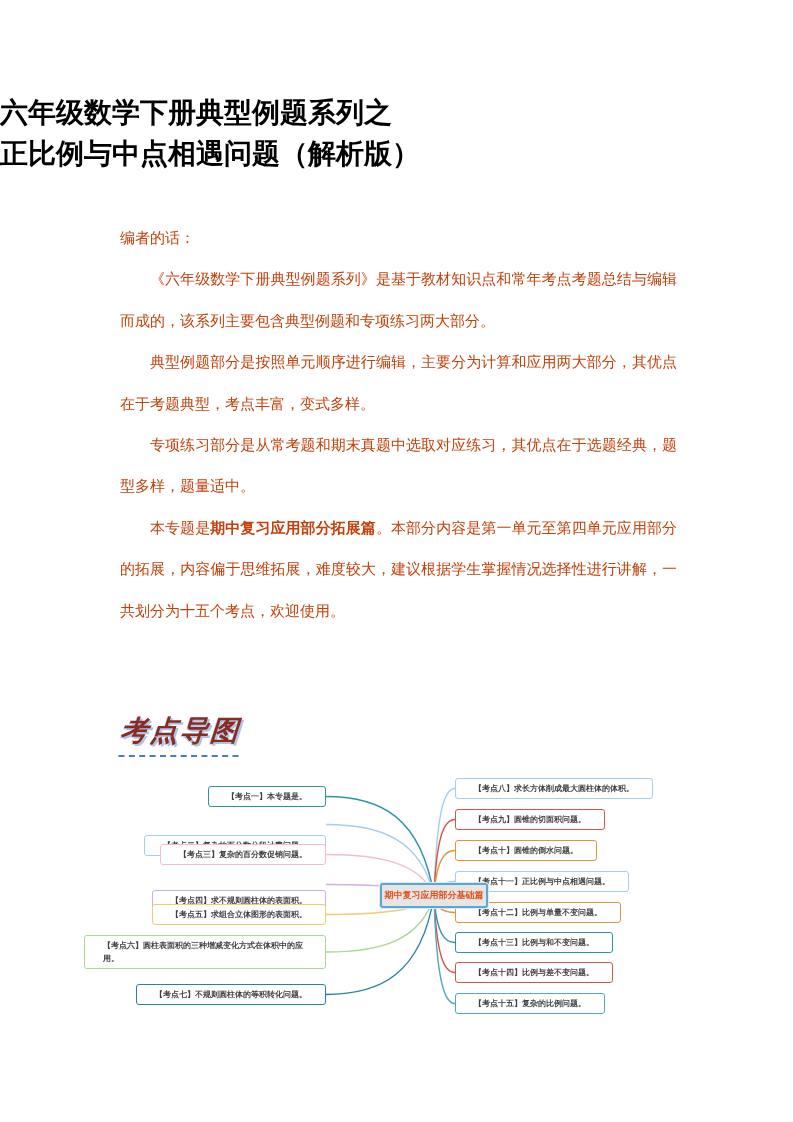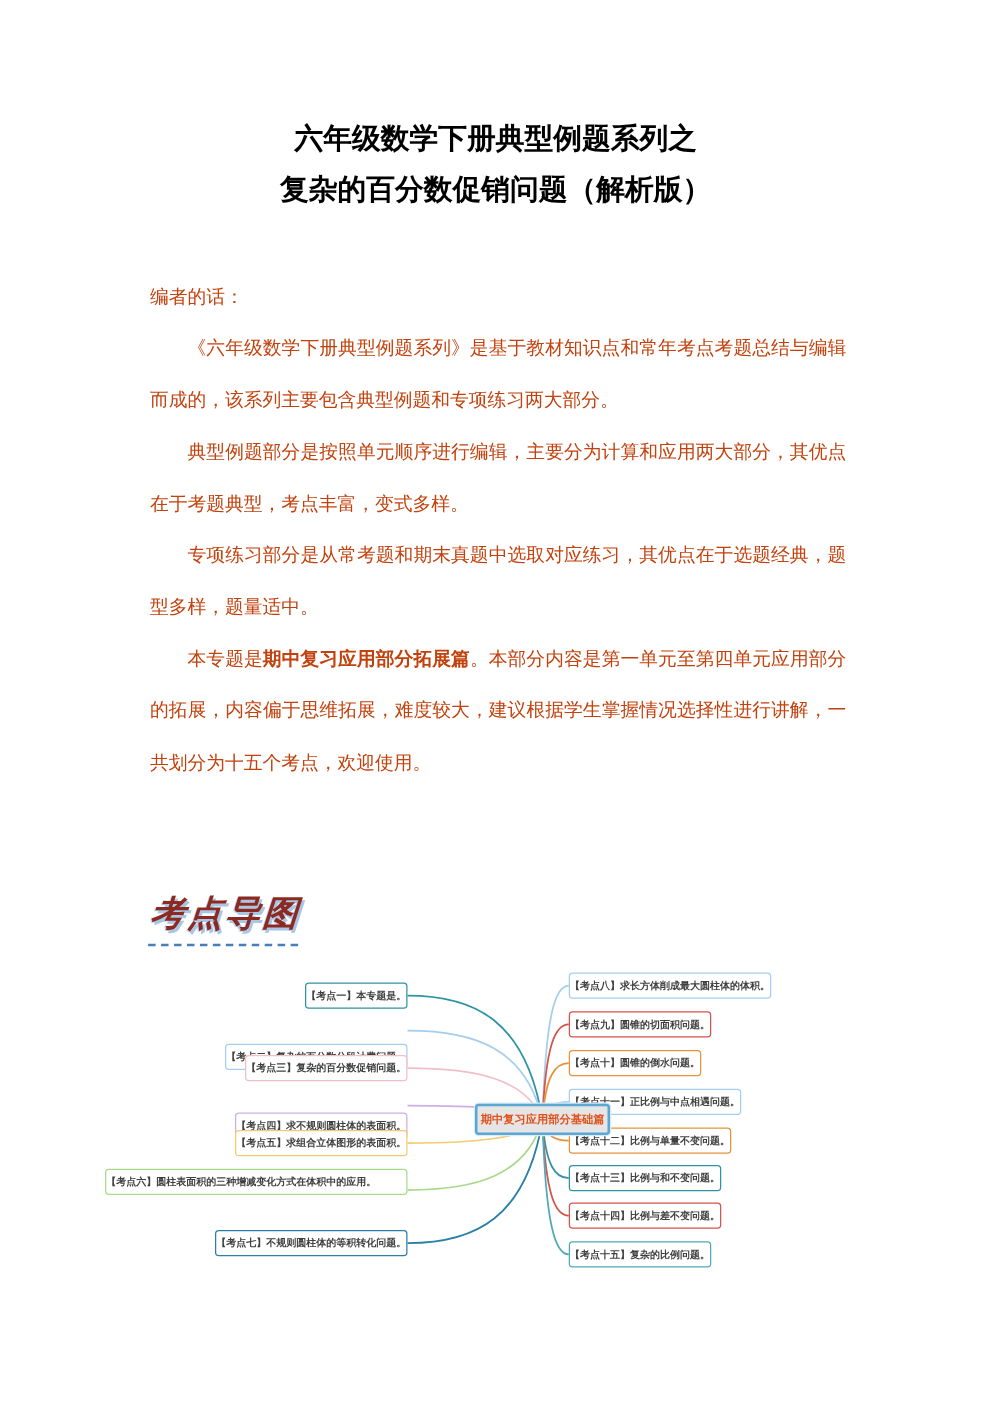--- a/index.html
+++ b/index.html
@@ -8,26 +8,24 @@
     width: 793px;
     height: 1122px;
     background: #ffffff;
     overflow: hidden;
     font-family: "Liberation Sans", sans-serif;
     color: #1a1a1a;
   }
   .doc-title {
     position: absolute;
     left: 0; right: 0; top: 92px;
-    text-align: center;
-    font-size: 23px;
+    font-size: 28px;
     font-weight: bold;
     line-height: 41.4px;
     color: #000000;
-    font-family: Liberation Mono, monospace;
   }
   .intro {
     position: absolute;
     left: 120px; top: 217px;
     width: 557px;
     font-size: 15px;
     line-height: 41.4px;
     color: #c2410c;
     text-align: justify;
   }
@@ -55,21 +53,21 @@
     left: 0; top: 770px;
     width: 793px; height: 270px;
   }
   .mindmap svg { position: absolute; left: 0; top: 0; z-index: 0; }
   .mm-node {
     position: absolute;
     z-index: 2;
     background: #ffffff;
     border: 1.4px solid #999;
     border-radius: 3px;
-    padding: 3px 0;
+    padding: 3px 18px;
     font-size: 8px;
     line-height: 13px;
     font-weight: 600;
     color: #3f3f3f;
     white-space: nowrap;
     box-sizing: border-box;
   }
   .mm-node.left  { right: 467px; text-align: left; }
   .mm-node.right { left: 455px; }
   .mm-node.wrap  { white-space: normal; width: 242px; }
@@ -91,21 +89,21 @@
     white-space: nowrap;
   }
 </style>
 </head>
 <body>
 
 <div class="page">
 
   <div class="doc-title">
     <div>六年级数学下册典型例题系列之</div>
-    <div>复杂的百分数促销问题（解析版）</div>
+    <div>正比例与中点相遇问题（解析版）</div>
   </div>
 
   <div class="intro">
     <p>编者的话：</p>
     <p class="indented">《六年级数学下册典型例题系列》是基于教材知识点和常年考点考题总结与编辑而成的，该系列主要包含典型例题和专项练习两大部分。</p>
     <p class="indented">典型例题部分是按照单元顺序进行编辑，主要分为计算和应用两大部分，其优点在于考题典型，考点丰富，变式多样。</p>
     <p class="indented">专项练习部分是从常考题和期末真题中选取对应练习，其优点在于选题经典，题型多样，题量适中。</p>
     <p class="indented"><span>本专题是</span><span class="bold">期中复习应用部分拓展篇</span><span>。本部分内容是第一单元至第四单元应用部分的拓展，内容偏于思维拓展，难度较大，建议根据学生掌握情况选择性进行讲解，一共划分为十五个考点，欢迎使用。</span></p>
   </div>
 

